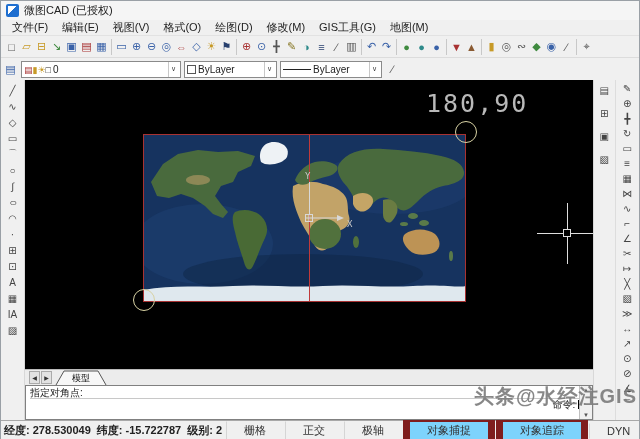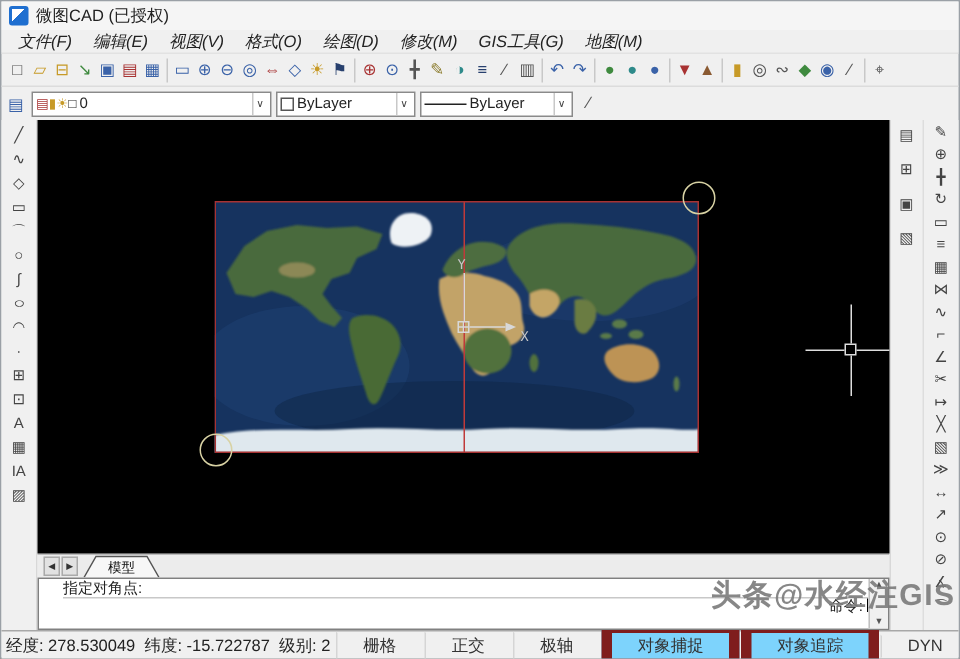--- a/index.html
+++ b/index.html
@@ -9,21 +9,21 @@
 
   
   .titlebar { height:19px; background:#f5f5f5; display:flex; align-items:center; padding-left:5px; flex:0 0 auto; }
   .app-icon { width:13px; height:13px; background:#1f6fd0; border-radius:2px; margin-right:5px; position:relative; }
   .app-icon::after { content:""; position:absolute; left:2px; top:2px; width:9px; height:9px;
       background:linear-gradient(135deg,#fff 0 45%,transparent 45%); }
   .title-text { color:#222; font-size:11px; }
 
   
   .menubar { height:15px; display:flex; align-items:center; padding-left:4px; flex:0 0 auto; background:#f0f0f0; }
-  .menu-item { padding:0 7px; color:#222; cursor:default;font-style:italic; }
+  .menu-item { padding:0 7px; color:#222; cursor:default; }
 
   
   .toolbar1 { height:23px; display:flex; align-items:center; padding:0 3px; border-top:1px solid #e2e2e2; border-bottom:1px solid #dcdcdc; flex:0 0 auto; }
   .tbtn { width:15px; height:18px; display:flex; align-items:center; justify-content:center; font-size:11px; color:#555; border:1px solid transparent; }
   .tsep { width:1px; height:16px; background:#c8c8c8; margin:0 2px; border:none; }
 
   .toolbar2 { height:22px; display:flex; align-items:center; padding:0 2px; gap:3px; flex:0 0 auto; }
   .combo { height:17px; background:#fff; border:1px solid #8a8a8a; display:flex; align-items:center; padding:0 2px; gap:2px; font-size:10px; color:#222; }
   .combo .arrow { margin-left:auto; font-size:7px; color:#444; border-left:1px solid #c8c8c8; padding:0 2px; height:100%; display:flex; align-items:center; }
   .combo-layer { width:160px; }
@@ -66,30 +66,30 @@
   .mod-col { width:24px; display:flex; flex-direction:column; align-items:center; padding-top:1px; }
   .mod-col .vbtn { height:15px; }
 
   
   .tabrow { height:16px; background:#ececec; border-top:1px solid #bbb; display:flex; align-items:flex-end; padding-left:4px; gap:1px; }
   .tab-arrow { width:11px; height:13px; background:#e2e2e2; border:1px solid #aaa; font-size:6px; color:#333; display:flex; align-items:center; justify-content:center; margin-bottom:1px; }
   .model-tab { position:relative; margin-left:2px; }
   .model-tab text { font-size:9px; fill:#111; }
 
   
-  .command { height:35px; background:#fff; border:1px solid #808080; display:flex; position:relative;padding-left:12px; }
+  .command { height:35px; background:#fff; border:1px solid #808080; display:flex; position:relative; }
   .cmd-lines { flex:1; padding:1px 0 0 4px; font-size:10px; color:#222; line-height:11px; overflow:hidden; }
   .cmd-input { border-top:1px solid #c8c8c8;text-align:right; }
   .cursor { display:inline-block; width:1px; height:9px; background:#000; vertical-align:-1px; animation:blink 1s steps(1) infinite; }
   @keyframes blink { 50% { opacity:0; } }
   .cmd-scroll { width:13px; background:#f0f0f0; border-left:1px solid #c0c0c0; display:flex; flex-direction:column; justify-content:space-between; align-items:center; padding:1px 0; font-size:6px; color:#555; }
 
   
   .statusbar { height:20px; background:#f0f0f0; border-top:1px solid #a8a8a8; display:flex; align-items:center; padding:0 3px; flex:0 0 auto; }
-  .coords { color:#222; font-size:11px; white-space:nowrap; }
+  .coords { color:#222; font-size:11px; white-space:nowrap;font-weight:bold; }
   .coords span { margin-right:3px; }
   .status-toggles { margin-left:auto; display:flex; align-items:center; }
   .sbtn { padding:1px 17px; margin-left:1px; color:#333; font-size:11px; border:1px solid transparent; border-left:1px solid #d5d5d5; white-space:nowrap; }
   .sbtn.active { background:#7dd3fc; border:7px solid #7f1d1d;font-family:Liberation Serif, serif; }
 
   .watermark { position:absolute; right:2px; top:382px; font-size:20px; font-weight:bold; color:rgba(125,125,125,.92); letter-spacing:1px; z-index:20; pointer-events:none; }
 </style>
 </head>
 <body>
 
@@ -364,20 +364,21 @@
               <line x1="162.5" y1="84" x2="169.5" y2="84"></line>
               <line x1="166" y1="80.5" x2="166" y2="87.5"></line>
               <line x1="170" y1="84" x2="194" y2="84"></line>
               <path d="M194,81 L201,84 L194,87 Z" fill="#d8d8d8" stroke="none"></path>
               <text x="162" y="45" fill="#c8c8c8" stroke="none" font-size="9" font-family="DejaVu Sans Mono, monospace" id="ucs-y">Y</text>
               <text x="204" y="93" fill="#c8c8c8" stroke="none" font-size="9" font-family="DejaVu Sans Mono, monospace" id="ucs-x">X</text>
             </g>
           </svg>
         </div>
 
+        <div class="cad-label lbl-tr">180,90</div>
         <div class="sel-circle circ-tr"></div>
         <div class="sel-circle circ-bl"></div>
 
         <div class="crosshair-h"></div>
         <div class="crosshair-v"></div>
         <div class="pickbox"></div>
       </div>
 
       <div class="tabrow">
         <span class="tab-arrow">◀</span>

